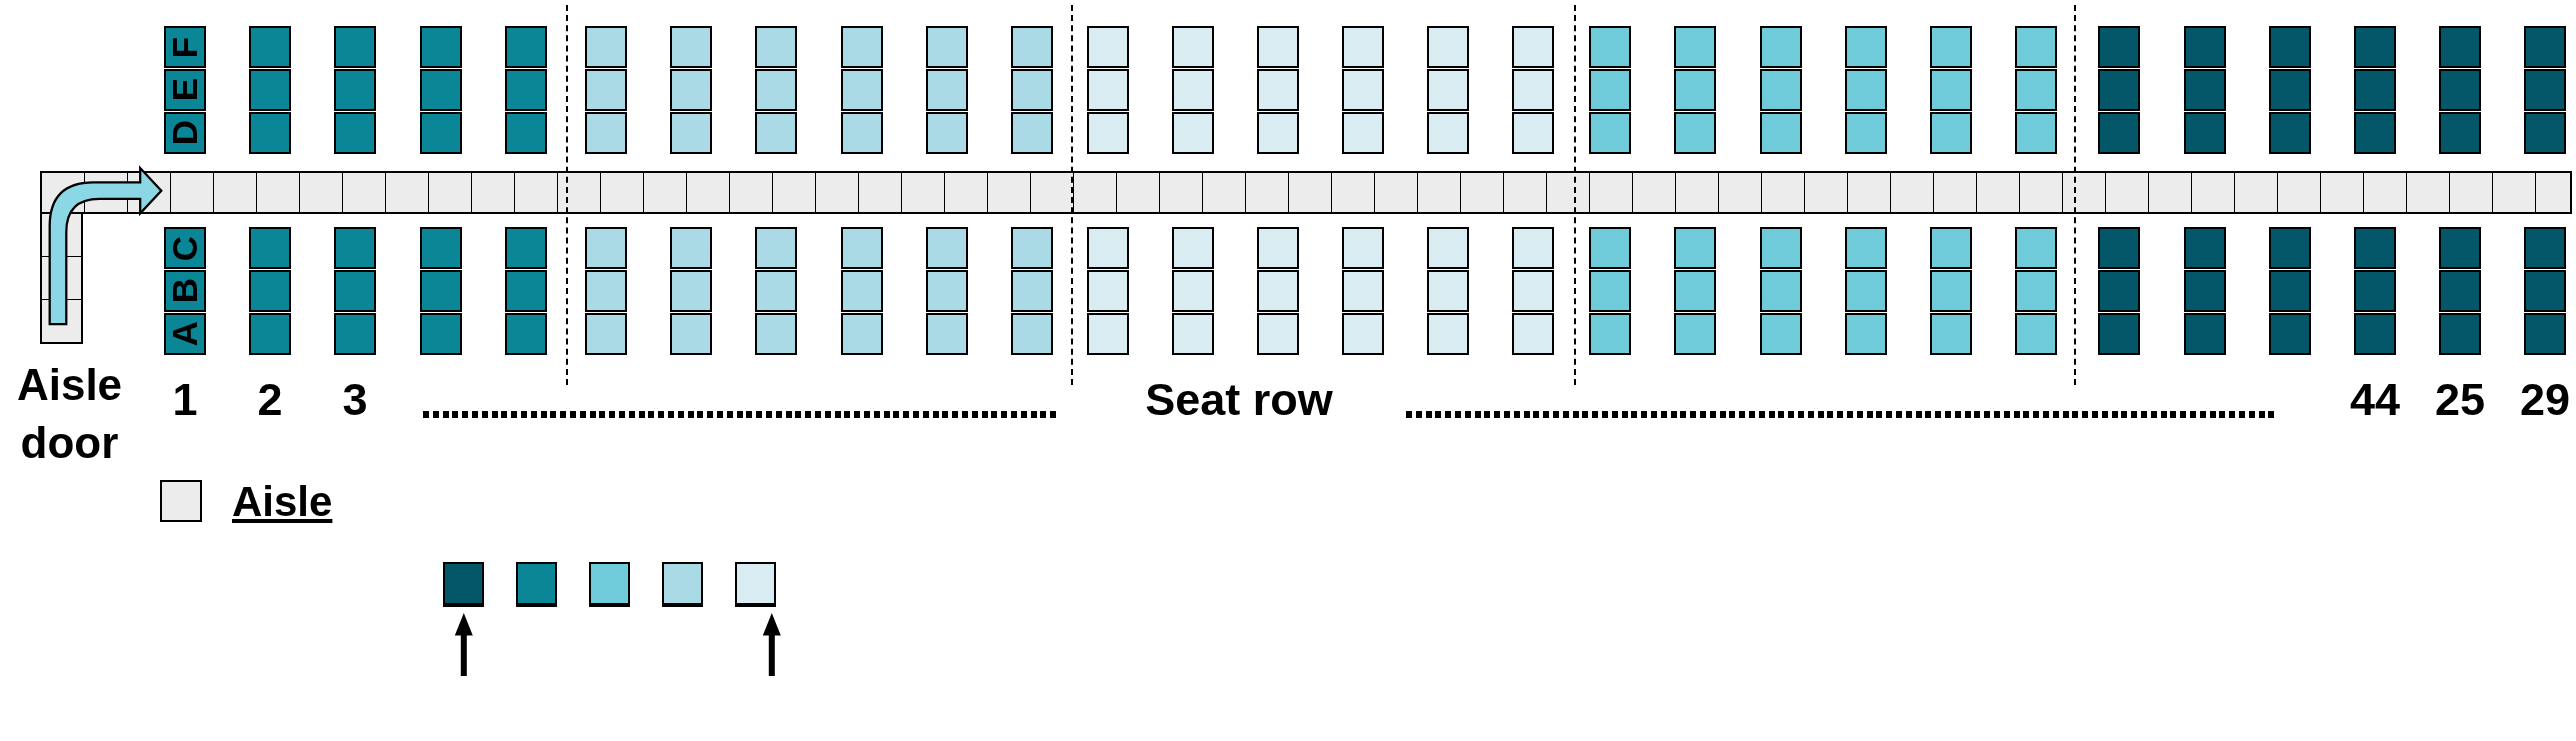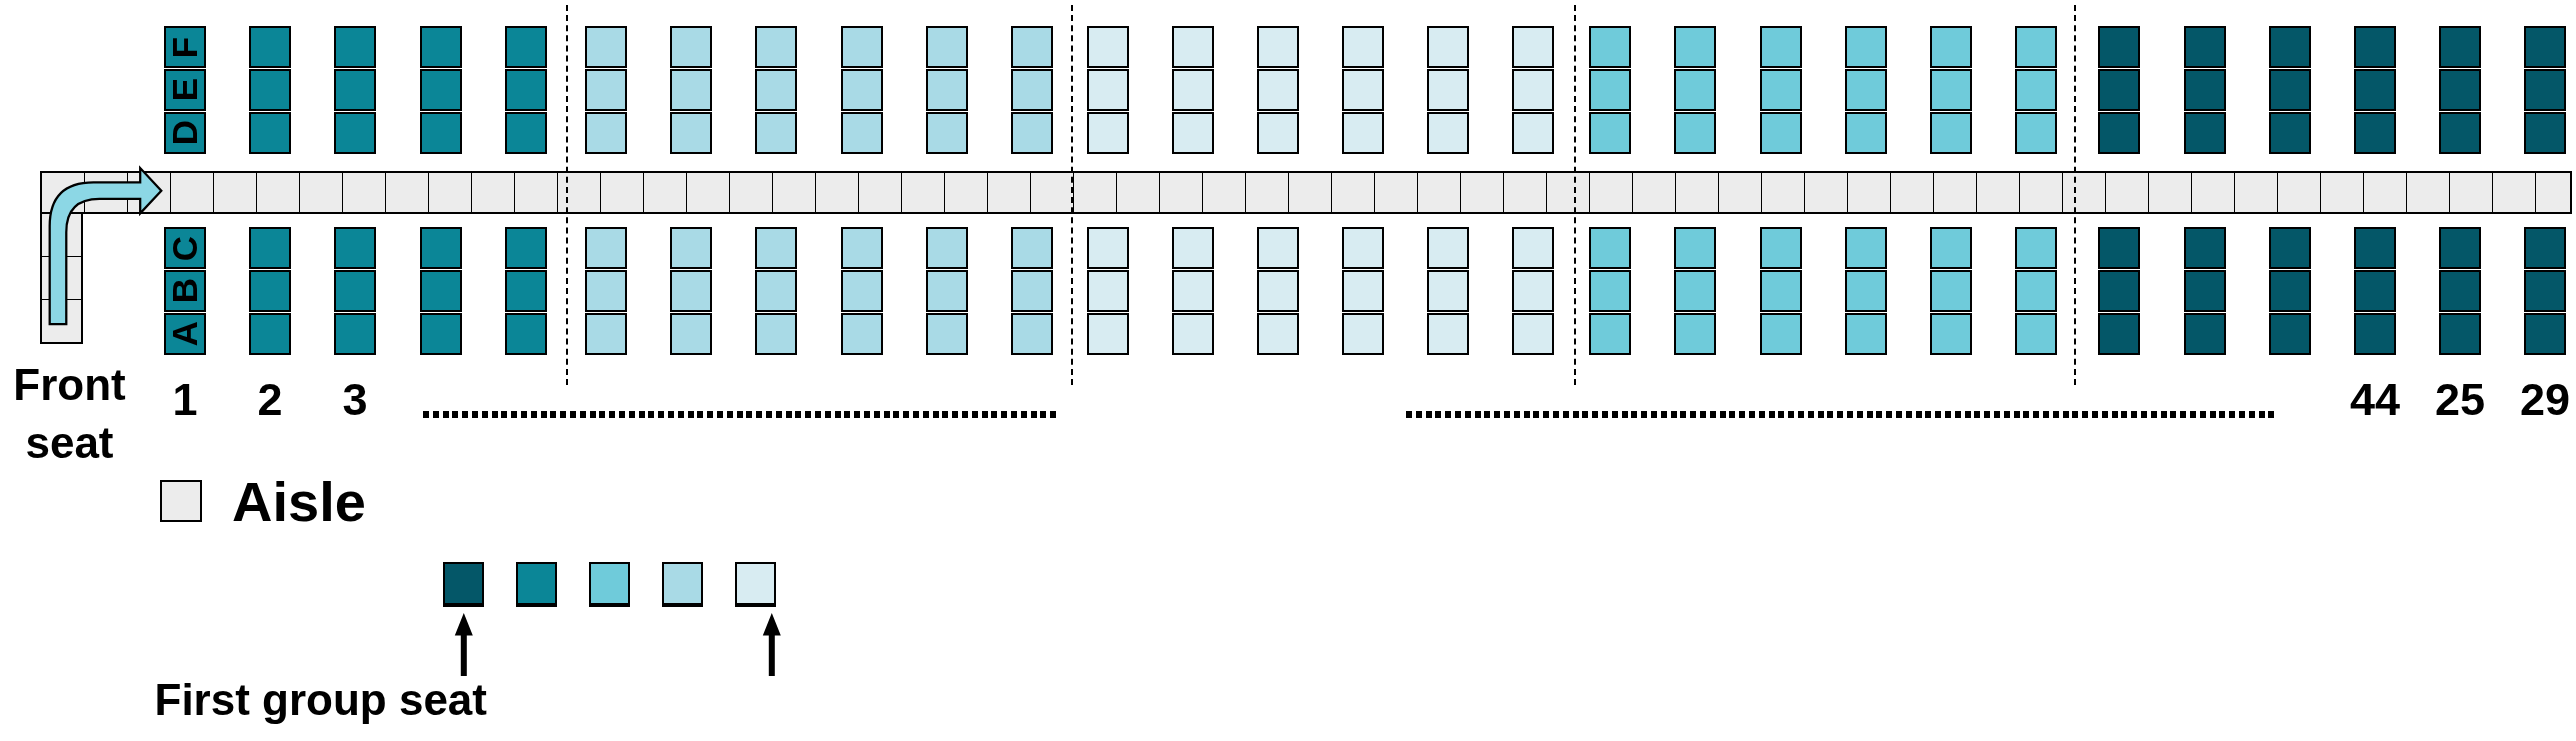--- a/index.html
+++ b/index.html
@@ -61,21 +61,21 @@
     position:absolute;left:3px;top:356px;width:133px;text-align:center;
     font-size:44px;font-weight:700;line-height:1.32;
   }
 
   
   #aisle-swatch{
     position:absolute;left:160px;top:480px;width:42px;height:42px;border:2.3px solid #000;
   }
   #aisle-label{
     position:absolute;left:232px;top:480px;height:42px;line-height:44px;
-    font-size:56px;font-weight:700;
+    font-size:42px;font-weight:700;text-decoration:underline;
   }
   #swatch-row{position:absolute;left:443px;top:562px;display:flex;gap:32px;}
   .swatch{width:41px;height:45px;border:2.3px solid #000;border-bottom:4.5px solid #000;}
   .pointer{position:absolute;top:613px;}
   #first-label{
     position:absolute;left:136px;top:678px;width:351px;text-align:right;
     font-size:44px;font-weight:700;line-height:1;
   }
   #last-label{
     position:absolute;left:776px;top:678px;font-size:44px;font-weight:700;line-height:1;
@@ -466,38 +466,38 @@
         <div class="seat-cell" style="background: rgb(4, 87, 104);"></div>
         <div class="seat-cell" style="background: rgb(4, 87, 104);"></div>
       </div>
       <div class="row-num" style="left: 2500px;">29</div>
       <div class="sep" style="left: 566px;"></div>
       <div class="sep" style="left: 1071px;"></div>
       <div class="sep" style="left: 1574px;"></div>
       <div class="sep" style="left: 2074px;"></div>
     </div>
 
-  <div id="front-door">Front seat</div>
+  <div id="front-door">Aisle door</div>
   <div id="leader-left" class="leader"></div>
+  <div id="seat-row-label">Seat row</div>
   <div id="leader-right" class="leader"></div>
 
   <div id="aisle-swatch" style="background: rgb(236, 236, 236);"></div>
   <div id="aisle-label">Aisle</div>
 
   <div id="swatch-row">
       <div class="swatch" style="background: rgb(4, 87, 104);"></div>
       <div class="swatch" style="background: rgb(11, 134, 151);"></div>
       <div class="swatch" style="background: rgb(111, 203, 218);"></div>
       <div class="swatch" style="background: rgb(169, 218, 230);"></div>
       <div class="swatch" style="background: rgb(216, 236, 242);"></div>
     </div>
 
   <svg class="pointer" style="left:454px" width="19.6" height="63" viewBox="0 0 26 84">
     <path d="M13,0 L25,30 L17,30 L17,84 L9,84 L9,30 L1,30 Z" fill="#000"></path>
   </svg>
   <svg class="pointer" style="left:762px" width="19.6" height="63" viewBox="0 0 26 84">
     <path d="M13,0 L25,30 L17,30 L17,84 L9,84 L9,30 L1,30 Z" fill="#000"></path>
   </svg>
 
-  <div id="first-label">First group seat</div>
 
 </div>
 
 
 </body></html>

